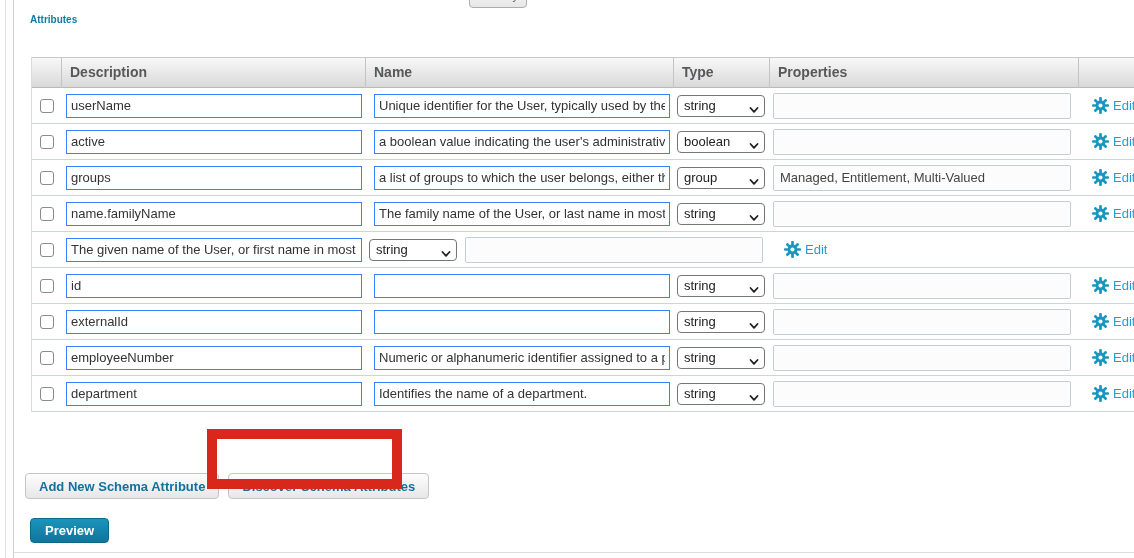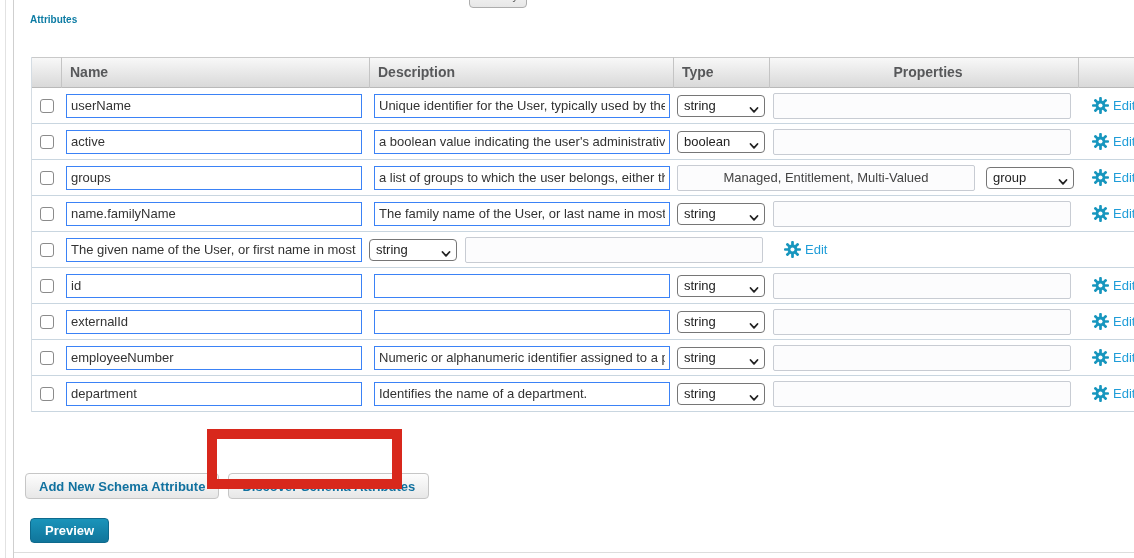--- a/index.html
+++ b/index.html
@@ -27,21 +27,21 @@
   .thead { display:flex; height:31px; align-items:center;
     background:linear-gradient(#f8f8f8,#d9d9d9);
     border-top:1px solid #c9c9c9; border-bottom:1px solid #b9b9b9; }
   .th { font-size:14px; font-weight:bold; color:#57585a; padding-left:8px;
     border-left:1px solid #c4c4c4; height:31px; line-height:31px; }
   .th:first-child { border-left:none; }
   .col-check { width:29px; flex:none; }
   .col-name  { width:308px; flex:none; }
   .col-desc  { width:304px; flex:none; }
   .col-type  { width:96px; flex:none; }
-  .col-props { width:309px; flex:none;text-align:center; }
+  .col-props { width:309px; flex:none; }
   .col-actions { flex:1; }
 
   .row { display:flex; align-items:center; height:36px; border-bottom:1px solid #c9d6e0; background:#fff; }
   .cell { height:36px; display:flex; align-items:center; }
 
   .checkbox { appearance:none; -webkit-appearance:none; width:14px; height:14px; margin-left:8px;
     border:1.5px solid #8b8b8b; border-radius:3px; background:#fff; cursor:pointer; }
 
   .txt-input { width:296px; height:24px; margin-left:5px; border:1px solid #3b82f6;
     font-family:"Liberation Sans", sans-serif; font-size:13px; color:#333; padding:0 4px; background:#fff; }
@@ -84,22 +84,22 @@
 
   <div class="top-select">
     <span>Readonly</span><span class="arrow">▾</span>
   </div>
 
   <div class="heading">Attributes</div>
 
   <div class="tbl">
     <div class="thead">
       <div class="th col-check"></div>
+      <div class="th col-desc">Description</div>
       <div class="th col-name">Name</div>
-      <div class="th col-desc">Description</div>
       <div class="th col-type">Type</div>
       <div class="th col-props">Properties</div>
       <div class="th col-actions"></div>
     </div>
     <div id="table-body">
         <div class="row">
       <div class="cell col-check">
         <input type="checkbox" class="checkbox" style="">
       </div>
       <div class="cell col-name">
@@ -195,34 +195,34 @@
         <div class="row">
       <div class="cell col-check">
         <input type="checkbox" class="checkbox" style="">
       </div>
       <div class="cell col-name">
         <input type="text" class="txt-input" value="groups" style="">
       </div>
       <div class="cell col-desc">
         <input type="text" class="txt-input" value="a list of groups to which the user belongs, either through" style="">
       </div>
+      <div class="cell col-type">
+        <span class="select-wrap">
+          <select class="type-select">
+            <option>group</option>
+          </select>
+          <span class="select-chevron">
+            <svg width="10" height="10" viewBox="0 0 10 10">
+                  <polyline points="1.5,3 5,6.8 8.5,3" fill="none" stroke="#222" stroke-width="1.8" stroke-linecap="round" stroke-linejoin="round"></polyline>
+                </svg>
+          </span>
+        </span>
+      </div>
       <div class="cell col-props">
         <div class="props-box">Managed, Entitlement, Multi-Valued</div>
-      </div>
-      <div class="cell col-type">
-        <span class="select-wrap">
-          <select class="type-select">
-            <option>group</option>
-          </select>
-          <span class="select-chevron">
-            <svg width="10" height="10" viewBox="0 0 10 10">
-                  <polyline points="1.5,3 5,6.8 8.5,3" fill="none" stroke="#222" stroke-width="1.8" stroke-linecap="round" stroke-linejoin="round"></polyline>
-                </svg>
-          </span>
-        </span>
       </div>
       <div class="cell col-actions">
         <span class="edit-wrap">
           <span style="display:inline-flex;">
             <svg width="17" height="17" viewBox="0 0 20 20">
               <g fill="#1796be">
                 <rect x="8.4" y="0" width="3.2" height="5.2" rx="1.2"></rect>
                 <rect x="8.4" y="0" width="3.2" height="5.2" rx="1.2" transform="rotate(45 10 10)"></rect>
                 <rect x="8.4" y="0" width="3.2" height="5.2" rx="1.2" transform="rotate(90 10 10)"></rect>
                 <rect x="8.4" y="0" width="3.2" height="5.2" rx="1.2" transform="rotate(135 10 10)"></rect>

